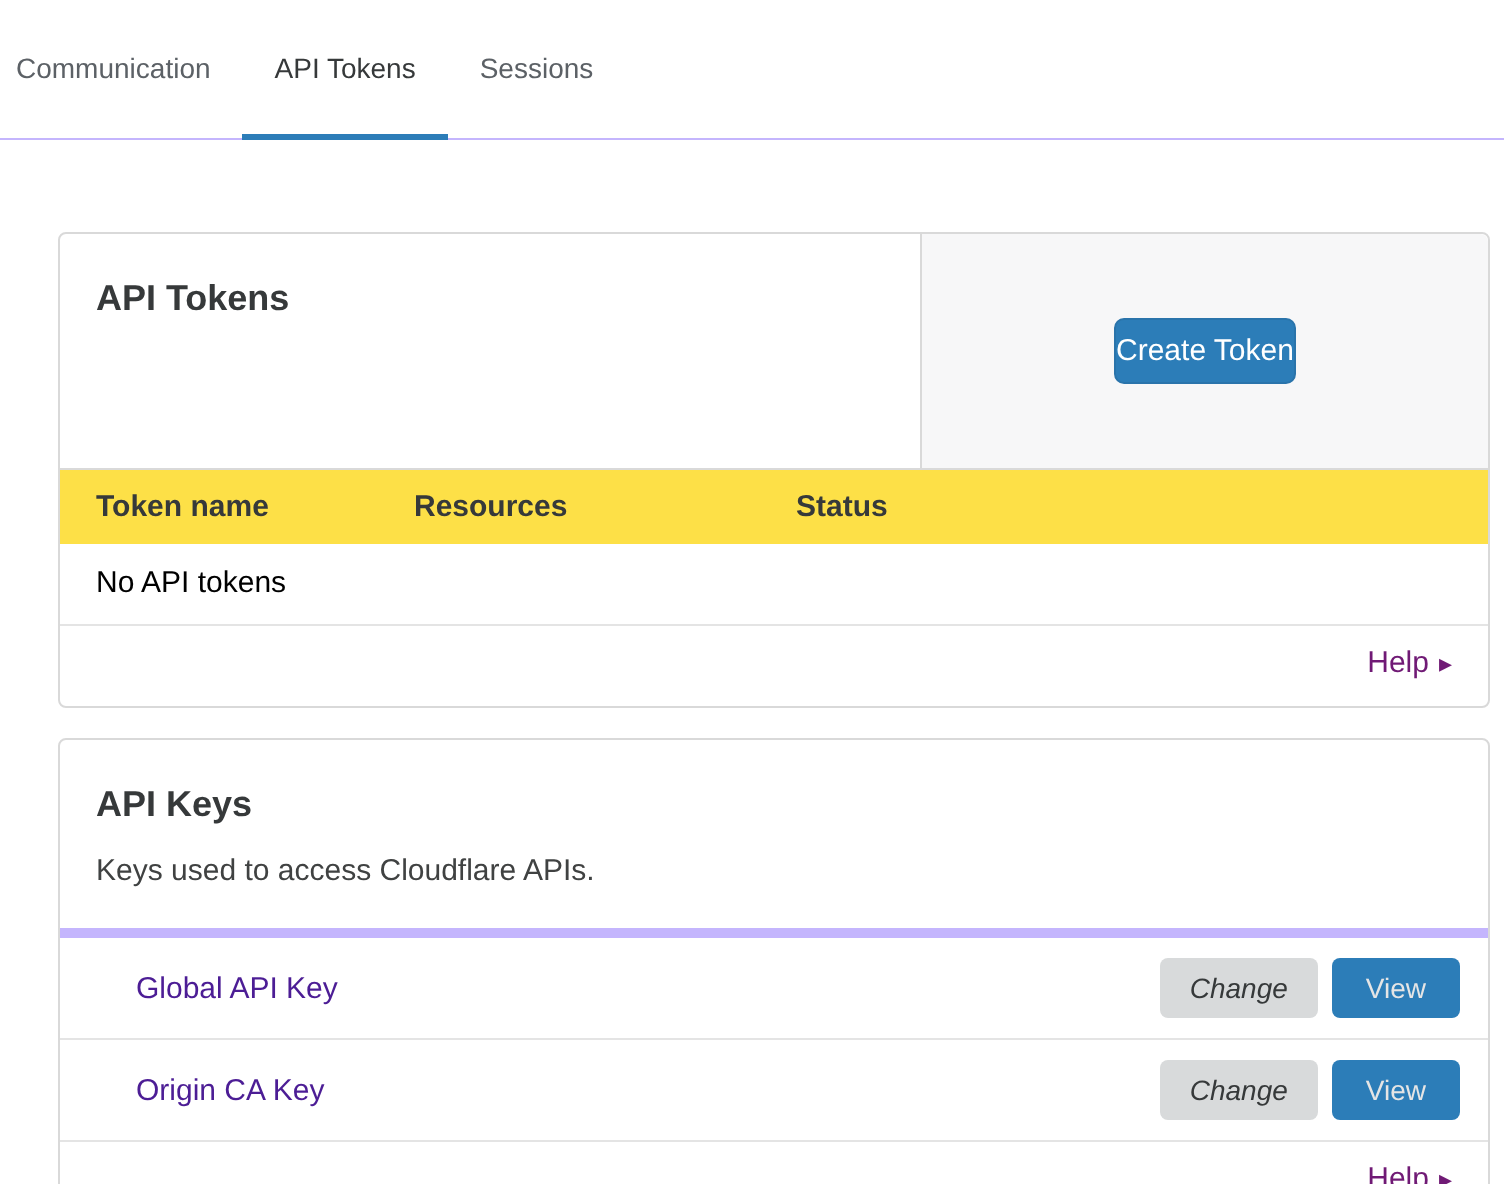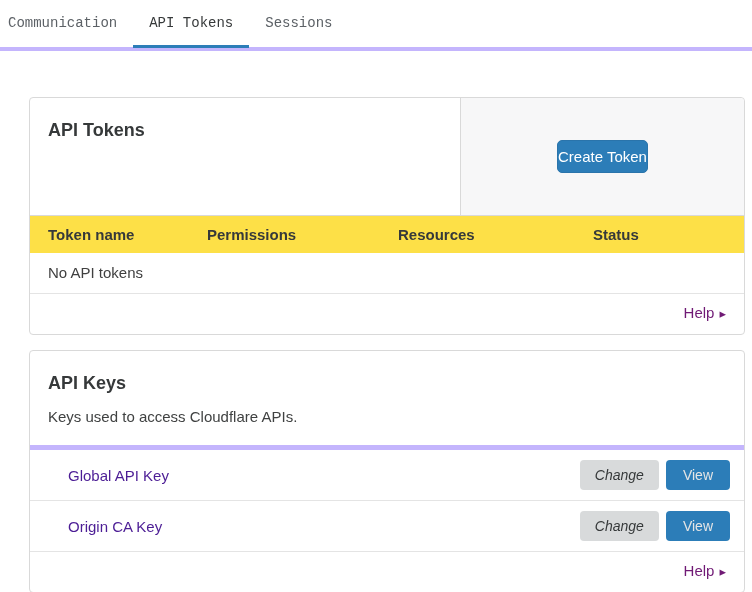--- a/index.html
+++ b/index.html
@@ -8,24 +8,23 @@
     font-family: "Liberation Sans", sans-serif;
     background: #ffffff;
     color: #36393a;
     overflow: hidden;
   }
 
   
   .tabbar {
     display: flex;
     align-items: stretch;
-    height: 51px;
+    height: 70px;
     padding-left: 8px;
-    border-bottom: 4px solid #c4b5fd;
-    font-family: Liberation Mono, monospace;
+    border-bottom: 1px solid #c4b5fd;
   }
   .tab {
     display: flex;
     align-items: center;
     padding: 0 16px;
     font-size: 14px;
     color: #5c6166;
     border-bottom: 3px solid transparent;
     margin-bottom: -1px;
     cursor: pointer;
@@ -111,21 +110,21 @@
     padding: 0 18px;
     background: #fde047;
     border-top: 1px solid #d9d9d9;
     font-size: 15px;
     font-weight: 700;
     color: #36393a;
   }
   .empty-row {
     padding: 11px 18px 12px;
     font-size: 15px;
-    color: #404040;
+    color: #000000;
     border-bottom: 1px solid #e4e4e4;
   }
   .card-footer {
     padding: 10px 18px 12px;
     text-align: right;
   }
   .help-link {
     color: #701a75;
     font-size: 15px;
     text-decoration: none;
@@ -169,21 +168,20 @@
       <div class="card1-header-left">
         <div class="card-title">API Tokens</div>
       </div>
       <div class="card1-header-right">
         <button class="btn btn-primary">Create Token</button>
       </div>
     </div>
 
     <div class="table-head">
       <div>Token name</div>
-      <div>Permissions</div>
       <div>Resources</div>
       <div>Status</div>
     </div>
 
     <div class="empty-row">No API tokens</div>
 
     <div class="card-footer">
       <a class="help-link"><span>Help</span><span class="help-arrow">▸</span></a>
     </div>
   </div>

